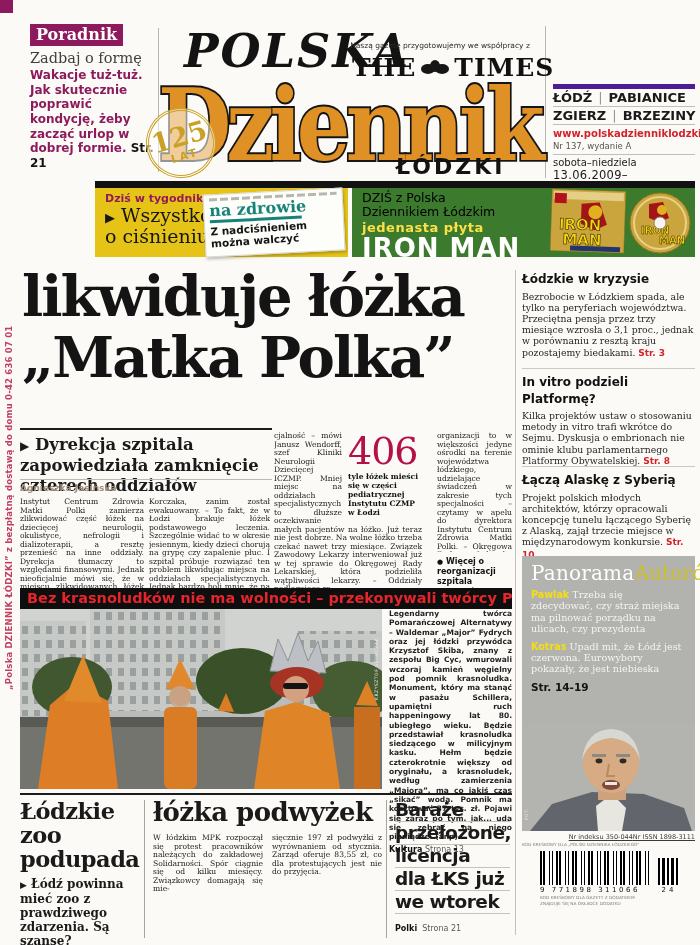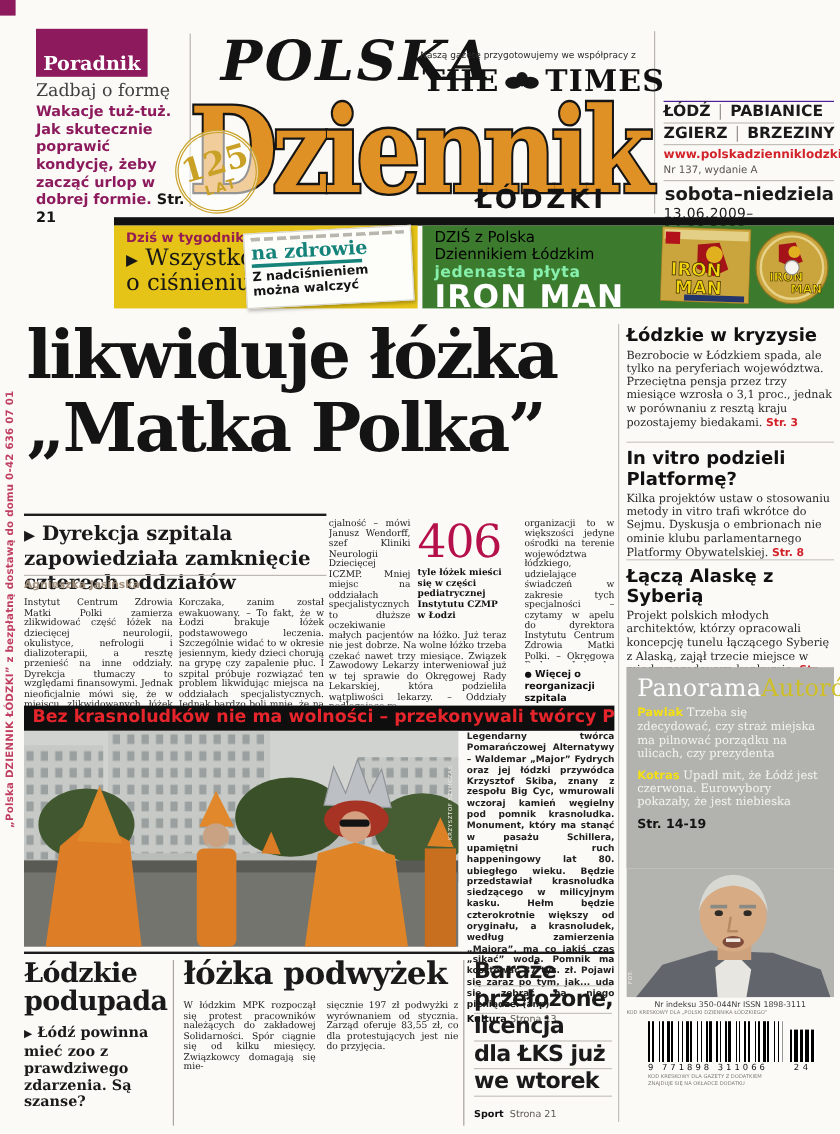--- a/index.html
+++ b/index.html
@@ -8,46 +8,46 @@
   .abs{position:absolute;}
 
   
   #corner{left:0;top:0;width:13px;height:13px;background:#8c1a5c;}
   #sideRail{left:4px;top:690px;width:430px;transform:rotate(-90deg);transform-origin:0 0;
             font-size:8.5px;font-weight:bold;color:#c03e60;letter-spacing:.2px;white-space:nowrap;}
 
   
   #promo{left:30px;top:24px;width:126px;}
   #promo .kicker{display:inline-block;background:#8c1a5c;color:#fff;font-family:"DejaVu Serif",serif;
-       font-weight:bold;font-size:16px;padding:19px 6px 2px;}
+       font-weight:bold;font-size:16px;padding:1px 6px 2px;}
   #promo .ptitle{font-family:"DejaVu Serif",serif;font-size:14.5px;color:#3f3f3f;margin-top:4px;}
   #promo .ptext{font-size:12px;font-weight:bold;color:#8c1a5c;line-height:1.22;margin-top:2px;}
   #promo .ppage{color:#141414;}
   #hdrDiv1{left:158px;top:28px;width:1px;height:144px;background:#b9b6b0;}
   #hdrDiv2{left:545px;top:26px;width:1px;height:152px;background:#b9b6b0;}
   #polska{left:184px;top:28px;font-family:"DejaVu Serif",serif;font-weight:bold;font-size:46px;
           letter-spacing:2px;color:#131313;line-height:1;font-style:italic;}
   #coop{left:350px;top:41px;width:180px;text-align:center;font-size:7.5px;color:#2c2c2c;}
   #times{left:352px;top:53px;display:flex;align-items:center;gap:4px;font-family:"DejaVu Serif",serif;
          font-weight:bold;font-size:25px;letter-spacing:1px;color:#111;}
   #dzSvg{left:156px;top:66px;}
   #lodzki{left:396px;top:154px;font-weight:bold;font-size:22px;letter-spacing:3px;color:#131313;}
   #stamp{left:146px;top:108px;width:64px;height:64px;border:3px double #c9a127;border-radius:50%;
          transform:rotate(-16deg);display:flex;flex-direction:column;align-items:center;justify-content:center;
          color:#c9a127;background:rgba(255,255,255,.55);}
   #stamp .n{font-family:"DejaVu Serif",serif;font-weight:bold;font-size:27px;line-height:1;}
   #stamp .l{font-weight:bold;font-size:11px;letter-spacing:2px;}
   #infobox{left:553px;top:84px;width:142px;font-size:13px;}
   .regionRow{display:flex;gap:6px;font-weight:bold;font-size:13px;border-bottom:1px solid #c2beb8;
              padding:1px 0;align-items:baseline;}
-  .regionRow:first-child{border-top:1px solid #4c1d95;}
+  .regionRow:first-child{border-top:5px solid #4c1d95;}
   .regionRow .sep{color:#9a968f;font-weight:normal;}
   #infobox .url{color:#d2232a;font-weight:bold;font-size:10px;margin-top:3px;}
   #infobox .issue{font-size:8.5px;color:#58544e;margin:2px 0 3px;}
-  #infobox .day{font-weight:bold;font-size:15px;border-top:1px solid #c2beb8;padding-top:2px;text-align:right;}
+  #infobox .day{font-weight:normal;font-size:10px;border-top:1px solid #c2beb8;padding-top:2px;}
   #infobox .dates{font-size:11.5px;letter-spacing:.3px;}
   #prices{display:flex;gap:20px;margin-top:4px;border-top:1px solid #c2beb8;padding-top:2px;}
   .priceCol .plabel{font-size:5.5px;color:#8d8981;}
   .priceCol .prow{display:flex;align-items:flex-start;gap:2px;}
   .priceCol .pval{font-weight:bold;font-size:15px;letter-spacing:-.5px;}
   .priceCol .pvat{font-size:5.5px;color:#6b6760;line-height:1.1;width:24px;margin-top:2px;}
 
   
   #blackBar{left:95px;top:181px;width:600px;height:7px;background:#121212;}
   #bannerHealth{left:95px;top:188px;width:253px;height:69px;background:#e6c417;padding:4px 0 0 10px;box-sizing:border-box;}
@@ -55,21 +55,21 @@
   #bannerHealth .h1,#bannerHealth .h2{font-family:"DejaVu Serif",serif;font-size:19px;color:#161616;line-height:1.12;}
   #bannerHealth .mark{font-size:13px;}
   #healthClip{left:204px;top:191px;width:140px;height:63px;background:#fdfdfa;border:1px solid #d8d5ce;
               transform:rotate(-3deg);box-shadow:1px 2px 3px rgba(0,0,0,.25);padding:3px 5px;box-sizing:border-box;overflow:hidden;}
   #healthClip .fauxbar{height:3px;background:repeating-linear-gradient(90deg,#b9b6ae 0 8px,#fdfdfa 8px 11px);margin-bottom:2px;}
   #healthClip .ctitle{font-family:"DejaVu Serif",serif;font-weight:bold;font-size:16px;color:#16837a;line-height:1;}
   #healthClip .cbar{height:3px;width:92px;background:#16837a;margin:1px 0 2px;}
   #healthClip .cl1,#healthClip .cl2{font-weight:bold;font-size:10.5px;color:#141414;line-height:1.1;transform:rotate(-1deg);}
   #bannerCd{left:352px;top:188px;width:343px;height:69px;background:#3c7a2e;padding:3px 0 0 10px;box-sizing:border-box;}
   #bannerCd .g1{font-size:12.5px;color:#000000;line-height:1.15;}
-  #bannerCd .g3{font-size:13px;color:#86efac;font-weight:bold;letter-spacing:.5px;}
+  #bannerCd .g3{font-size:13px;color:#fde047;font-weight:bold;letter-spacing:.5px;}
   #bannerCd .title{font-size:26px;color:#fff;font-weight:bold;letter-spacing:1px;line-height:1.05;}
   #cdCover{left:551px;top:190px;transform:rotate(2deg);}
   #cdDisc{left:629px;top:192px;}
 
   
   #headline{left:22px;top:266px;width:500px;font-family:"DejaVu Serif",serif;font-weight:bold;
             font-size:56px;line-height:61px;letter-spacing:-2px;color:#141414;}
   #vDivMain{left:515px;top:270px;width:1px;height:665px;background:#c4c0ba;}
   #subhead{left:20px;top:428px;width:252px;border-top:2px solid #1c1c1c;padding-top:5px;
            font-family:"DejaVu Serif",serif;font-weight:bold;font-size:16.5px;line-height:20px;}
@@ -94,21 +94,21 @@
   #mainPhotoCredit{left:374px;top:700px;transform:rotate(-90deg);transform-origin:0 0;
                    font-size:4.5px;color:#f0ede7;letter-spacing:.5px;}
   #photoCaption{left:389px;top:609px;width:123px;font-size:7.5px;font-weight:bold;line-height:9.3px;
                 text-align:justify;color:#1f1f1f;}
   #photoCaption .foot{margin-top:4px;text-align:left;}
   .secName{font-weight:bold;font-size:8px;color:#111;}
   .secPage{font-weight:normal;font-size:8px;color:#5d5953;}
 
   
   .sbItem{left:522px;width:173px;}
-  .sbTitle{font-weight:bold;font-size:15px;line-height:16.5px;color:#111;}
+  .sbTitle{font-weight:bold;font-size:12px;line-height:16.5px;color:#111;}
   .sbBody{font-family:"DejaVu Serif",serif;font-size:9.3px;line-height:11.2px;color:#262626;margin-top:3px;}
   .sbPage{color:#d2232a;font-weight:bold;font-family:"DejaVu Sans",sans-serif;font-size:9px;}
   .sbDiv{left:522px;width:173px;height:1px;background:#ccc8c2;}
   #panorama{left:522px;top:556px;width:173px;height:168px;background:#b2b2ae;padding:7px 9px;box-sizing:border-box;}
   #panorama .ptitle{font-family:"DejaVu Serif",serif;font-size:20px;letter-spacing:.2px;line-height:1;}
   #panorama .pt1{color:#fefefe;}
   #panorama .pt2{color:#cfc028;}
   .panEntry{margin-top:6px;font-size:9.6px;line-height:11.4px;}
   .panEntry .nm{color:#f4df15;font-weight:bold;}
   .panEntry .tx{color:#f4f4f0;font-family:"DejaVu Serif",serif;}
@@ -130,21 +130,21 @@
   #mpk .t{font-family:"DejaVu Serif",serif;font-weight:bold;font-size:26px;line-height:27px;display:block;letter-spacing:-.5px;}
   #mpkCols{display:flex;gap:9px;margin-top:8px;}
   #mpkCols .c{width:110px;}
   #sport{left:395px;top:799px;width:115px;}
   #sport .line{display:block;font-weight:bold;font-size:18.5px;line-height:20px;letter-spacing:-.5px;
                border-bottom:1px solid #c6c2bc;padding:1px 0;}
   #sport .colFoot{margin-top:2px;}
 
   
   #footerInfo{left:522px;top:833px;width:173px;}
-  #footerInfo .row{display:flex;justify-content:center;font-size:6.5px;color:#3a3a3a;}
+  #footerInfo .row{display:flex;justify-content:flex-end;font-size:6.5px;color:#3a3a3a;text-decoration:underline;}
   #footerInfo .tiny{font-size:4.3px;color:#84807a;margin-top:1px;}
   #barcodeWrap{margin-top:4px;margin-left:18px;display:flex;gap:6px;align-items:flex-end;}
   #bcMain .bars{width:112px;height:34px;background:repeating-linear-gradient(90deg,#000 0 2px,#fff 2px 3px,#000 3px 5px,#fff 5px 9px,#000 9px 10px,#fff 10px 12px,#000 12px 13px,#fff 13px 16px);}
   #bcMain .digits{font-size:7px;letter-spacing:2.5px;color:#111;background:#fbfaf7;margin-top:1px;}
   #bcSide .bars{width:22px;height:27px;background:repeating-linear-gradient(90deg,#000 0 2px,#fff 2px 4px,#000 4px 7px,#fff 7px 9px);}
   #bcSide .digits{font-size:7px;letter-spacing:3px;color:#111;margin-top:1px;text-align:center;}
 </style>
 </head>
 <body>
 
@@ -376,20 +376,21 @@
   <ellipse cx="101" cy="37" rx="3.4" ry="2.4" fill="#2e2a26"></ellipse>
   <path d="M87,40 L85,52 L93,52" fill="none" stroke="#b68a63" stroke-width="2"></path>
   <ellipse cx="89" cy="61" rx="9" ry="5" fill="#7e4a3a"></ellipse>
   <rect x="83" y="58" width="12" height="3" fill="#efe9df"></rect>
 </svg>
 <div class="abs" id="millerCredit">FOT.</div>
 
 <div class="abs" id="bottomRule"></div>
 <div class="abs" id="zoo">
   <span class="t">Łódzkie</span>
+  <span class="t">zoo</span>
   <span class="t">podupada</span>
   <div class="teaser">
     <span class="mark">▶</span>
     <span>Łódź powinna mieć zoo z prawdziwego zdarzenia. Są szanse?</span>
   </div>
 
 </div>
 <div class="abs" id="bDiv1"></div>
 <div class="abs" id="mpk">
   <span class="t">łóżka podwyżek</span>
@@ -402,21 +403,21 @@
   </div>
 </div>
 <div class="abs" id="bDiv2"></div>
 <div class="abs" id="sport">
   <span class="line">Baraże</span>
   <span class="line">przełożone,</span>
   <span class="line">licencja</span>
   <span class="line">dla ŁKS już</span>
   <span class="line">we wtorek</span>
   <div class="colFoot">
-    <span class="secName">Sport</span>
+    <span class="secName">Polki</span>
     <span class="secPage">Strona 21</span>
   </div>
 </div>
 
 <div class="abs" id="footerInfo">
   <div class="row">
     <span>Nr indeksu 350-044</span>
     <span>Nr ISSN 1898-3111</span>
   </div>
   <div class="tiny">KOD KRESKOWY DLA „POLSKI DZIENNIKA ŁÓDZKIEGO”</div>

